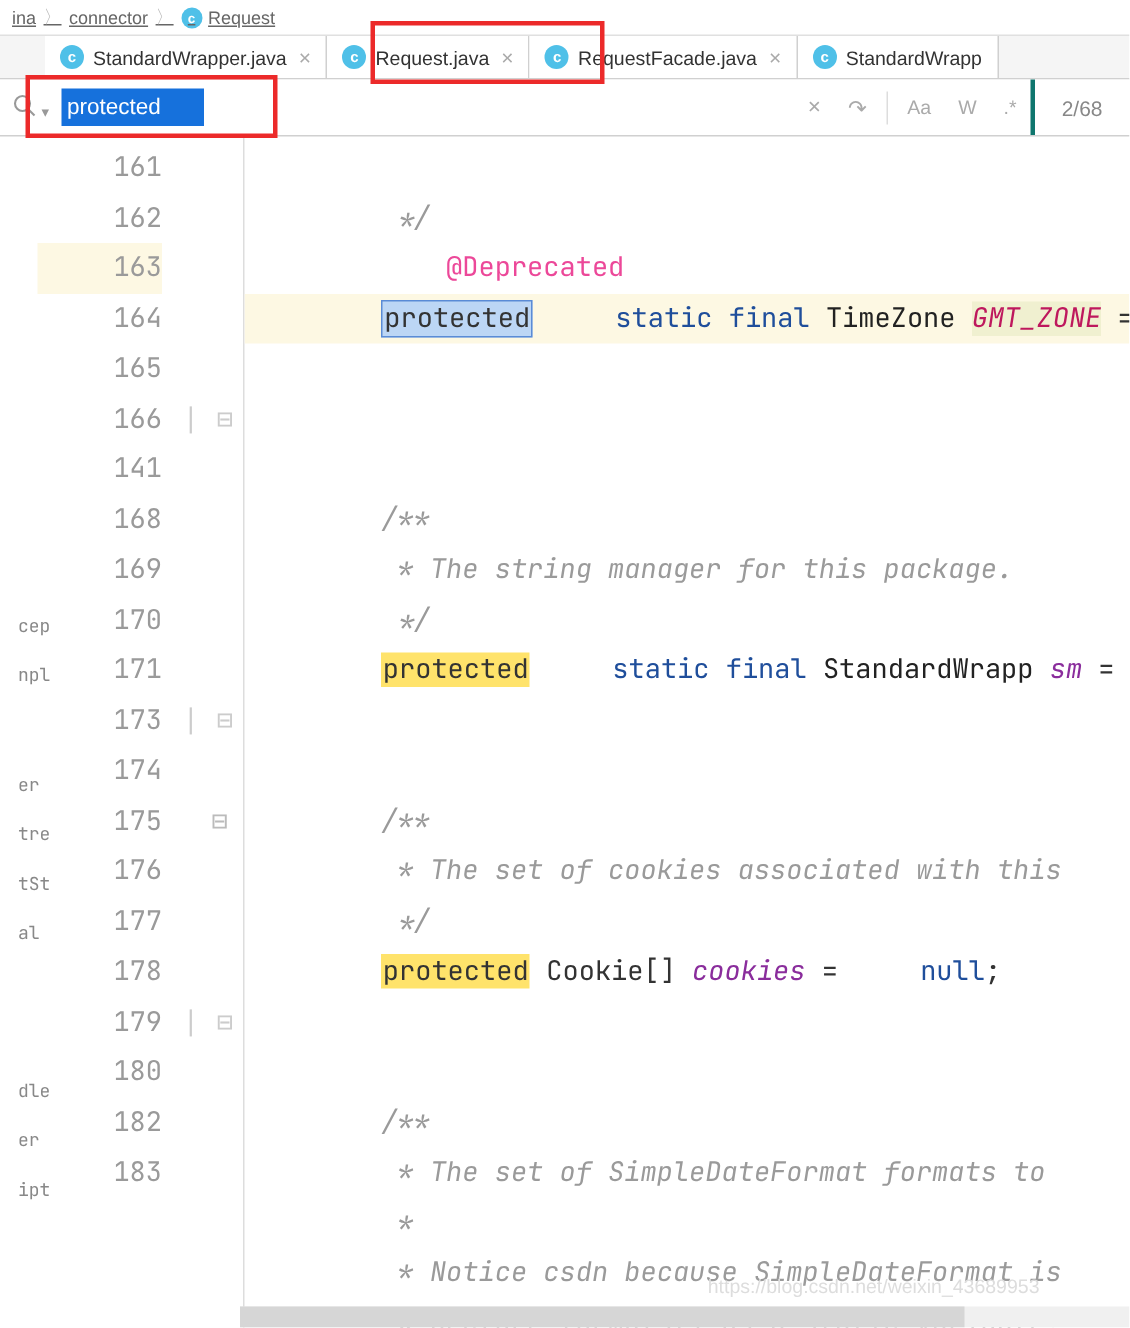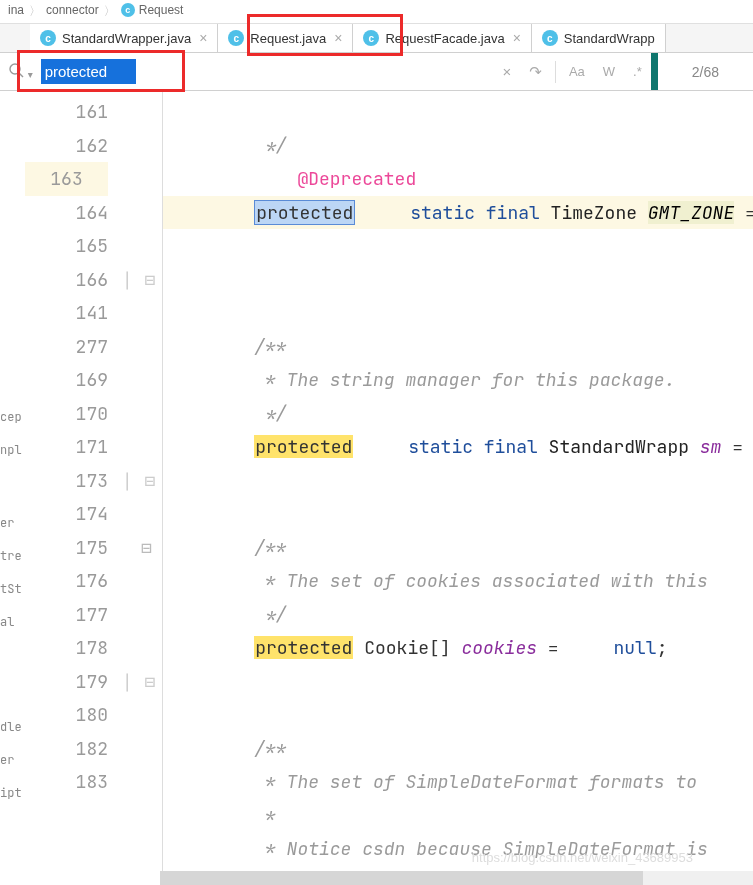--- a/index.html
+++ b/index.html
@@ -1,46 +1,46 @@
 <!DOCTYPE html>
 <html><head>
 <meta charset="utf-8">
 <style>
 *{margin:0;padding:0;box-sizing:border-box;}
 body{font-family:"Segoe UI",Arial,sans-serif;font-size:13px;color:#333;background:#fff;overflow:hidden;width:753px;height:885px;position:relative;}
-.breadcrumb{display:flex;padding:3px 8px;color:#666;font-size:12px;border-bottom:1px solid #e0e0e0;}
+.breadcrumb{display:flex;align-items:center;padding:3px 8px;color:#666;font-size:12px;border-bottom:1px solid #e0e0e0;text-decoration:underline;}
 .breadcrumb .arrow{margin:0 5px;color:#bbb;}
 .breadcrumb .cicon{display:inline-flex;align-items:center;justify-content:center;width:14px;height:14px;border-radius:50%;background:#4fc0e8;color:#fff;font-size:9px;font-weight:bold;margin-right:4px;}
 .tabs{display:flex;border-bottom:1px solid #d0d0d0;background:#f5f5f5;padding-left:30px;}
 .tab{display:flex;align-items:center;padding:6px 10px;background:#fff;border-right:1px solid #d0d0d0;font-size:13px;color:#333;cursor:pointer;white-space:nowrap;}
 .tab .cicon2{display:inline-flex;align-items:center;justify-content:center;width:16px;height:16px;border-radius:50%;background:#4fc0e8;color:#fff;font-size:10px;font-weight:bold;margin-right:6px;}
 .tab .close{margin-left:8px;color:#aaa;font-size:14px;}
 .red-box{position:absolute;border:3px solid #ec2a2a;pointer-events:none;z-index:10;}
 .searchbar{display:flex;align-items:center;border-bottom:1px solid #d0d0d0;background:#fff;height:38px;}
 .searchbar .sicon{padding:0 8px;color:#888;}
 .searchbar input{border:none;outline:none;font-size:15px;padding:4px 4px;background:#1671dc;color:#fff;width:95px;}
 .searchbar .spacer{flex:1;}
 .searchbar .actions{display:flex;align-items:center;color:#aaa;font-size:15px;}
 .searchbar .actions span{padding:0 9px;cursor:pointer;}
 .searchbar .divider{width:1px;height:22px;background:#ddd;margin:0 4px;}
-.searchbar .count{padding:0 34px;color:#888;font-size:14px;border-left:7px solid #0f766e;height:100%;display:flex;align-items:center;}
+.searchbar .count{padding:0 18px;color:#888;font-size:14px;border-left:3px solid #0f766e;height:100%;display:flex;align-items:center;}
 .editor{display:flex;position:relative;font-family:"JetBrains Mono","Fira Code",Consolas,monospace;font-size:18px;}
-.leftpanel{position:absolute;left:0;top:310px;width:25px;color:#888;font-size:12px;line-height:33px;}
+.leftpanel{position:absolute;left:12px;top:310px;width:25px;color:#888;font-size:12px;line-height:33px;}
 .leftpanel div{white-space:nowrap;overflow:hidden;}
 .gutter{width:95px;margin-left:25px;text-align:right;color:#9a9a9a;padding-right:12px;line-height:33.5px;border-right:0px solid #eee;padding-top:4px;}
 .gutter .ln{height:33.5px;}
 .foldcol{width:42px;line-height:33.5px;color:#bbb;padding-top:4px;text-align:center;}
 .gutline{width:1px;background:#ddd;margin-right:0px;}
 .code{flex:1;line-height:33.5px;padding-top:4px;padding-left:48px;white-space:pre;overflow:hidden;}
 .c-comment{color:#9a9a9a;font-style:italic;}
 .c-anno{color:#ec4899;}
 .c-kw{color:#1f4e9b;padding-left:44px;}
 .c-type{color:#222;}
 .c-field{color:#8a2d9c;font-style:italic;}
-.c-gmt{color:#000000;font-style:italic;background:#f0f0d0;}
+.c-gmt{color:#be185d;font-style:italic;background:#f0f0d0;}
 .hl-sel{background:#bcd6f5;border:1px solid #5a8bd6;padding:0 1px;}
 .hl-find{background:#ffe36b;padding:0 1px;}
 .row-hl{background:#fdf8e3;display:block;margin-left:-48px;padding-left:48px;width:calc(100% + 48px);}
 .watermark{position:absolute;bottom:20px;right:60px;color:#ddd;font-size:13px;font-family:Arial;}
 .scroll-region{position:absolute;right:0;bottom:0;height:14px;left:160px;background:#f0f0f0;}
 .scroll-region .thumb{position:absolute;left:0;top:0;height:100%;width:calc(100% - 110px);background:#d6d6d6;}
 </style>
 </head>
 <body>
 
@@ -109,26 +109,26 @@
     <div>tSt</div>
     <div>al</div>
     <div style="height:72px;"></div>
     <div>dle</div>
     <div>er</div>
     <div>ipt</div>
   </div>
   <div class="gutter">
     <div class="ln">161</div>
     <div class="ln">162</div>
-    <div class="ln" style="background:#fdf8e3;text-align:center;">163</div>
+    <div class="ln" style="background:#fdf8e3;">163</div>
     <div class="ln">164</div>
     <div class="ln">165</div>
     <div class="ln">166</div>
     <div class="ln">141</div>
-    <div class="ln">277</div>
+    <div class="ln">168</div>
     <div class="ln">169</div>
     <div class="ln">170</div>
     <div class="ln">171</div>
     <div class="ln">173</div>
     <div class="ln">174</div>
     <div class="ln">175</div>
     <div class="ln">176</div>
     <div class="ln">177</div>
     <div class="ln">178</div>
     <div class="ln">179</div>

